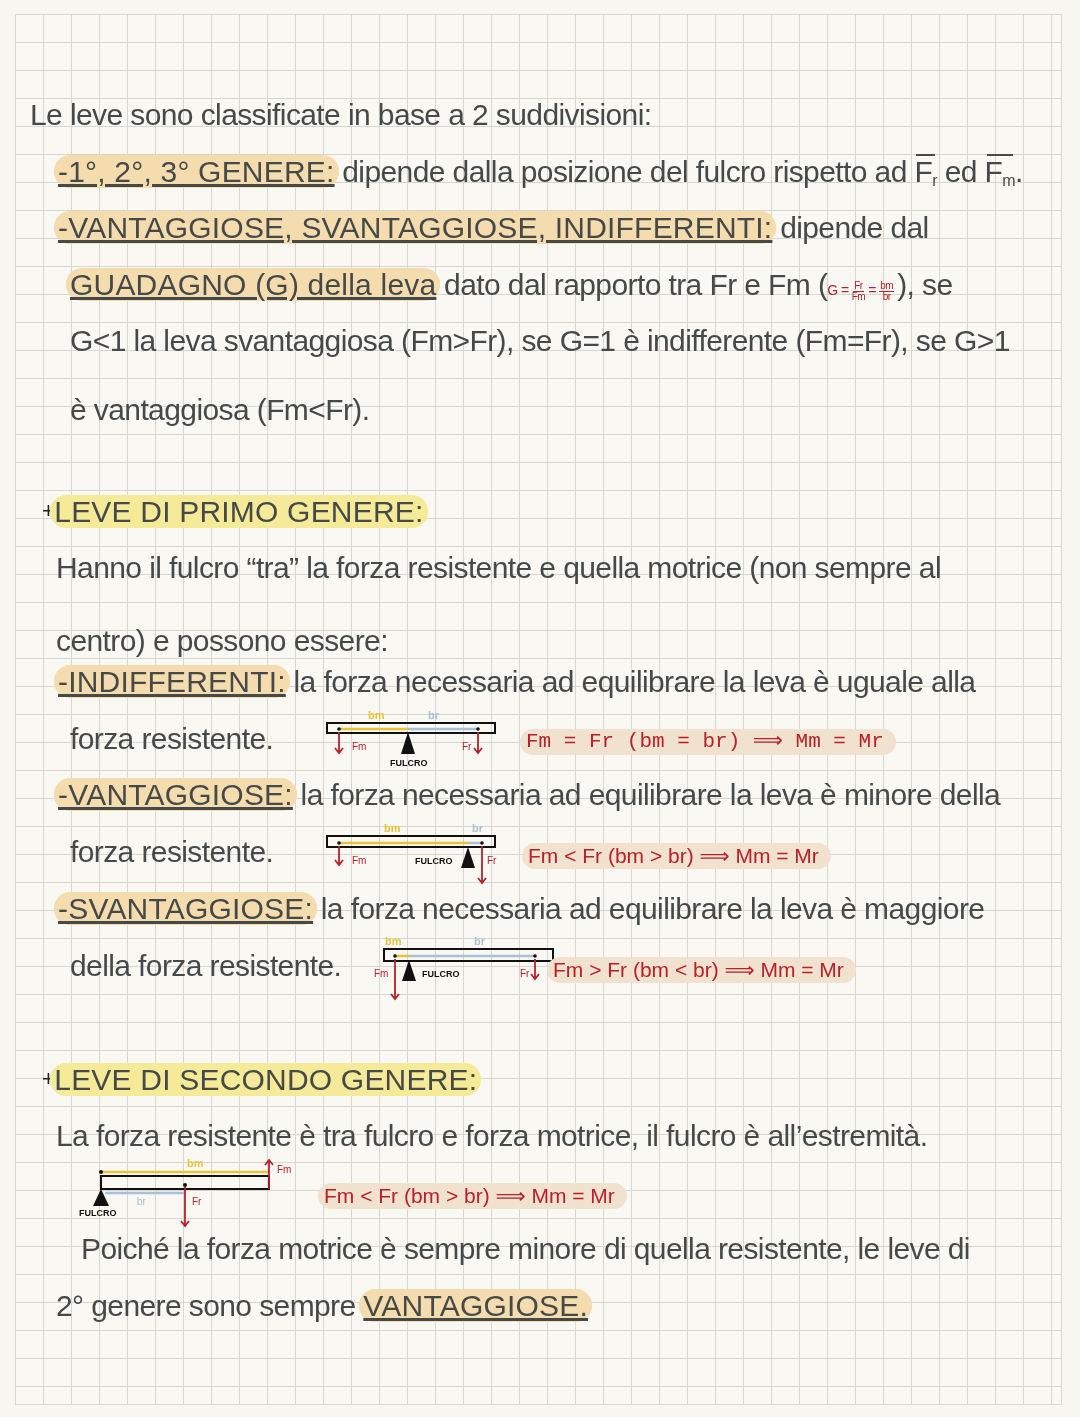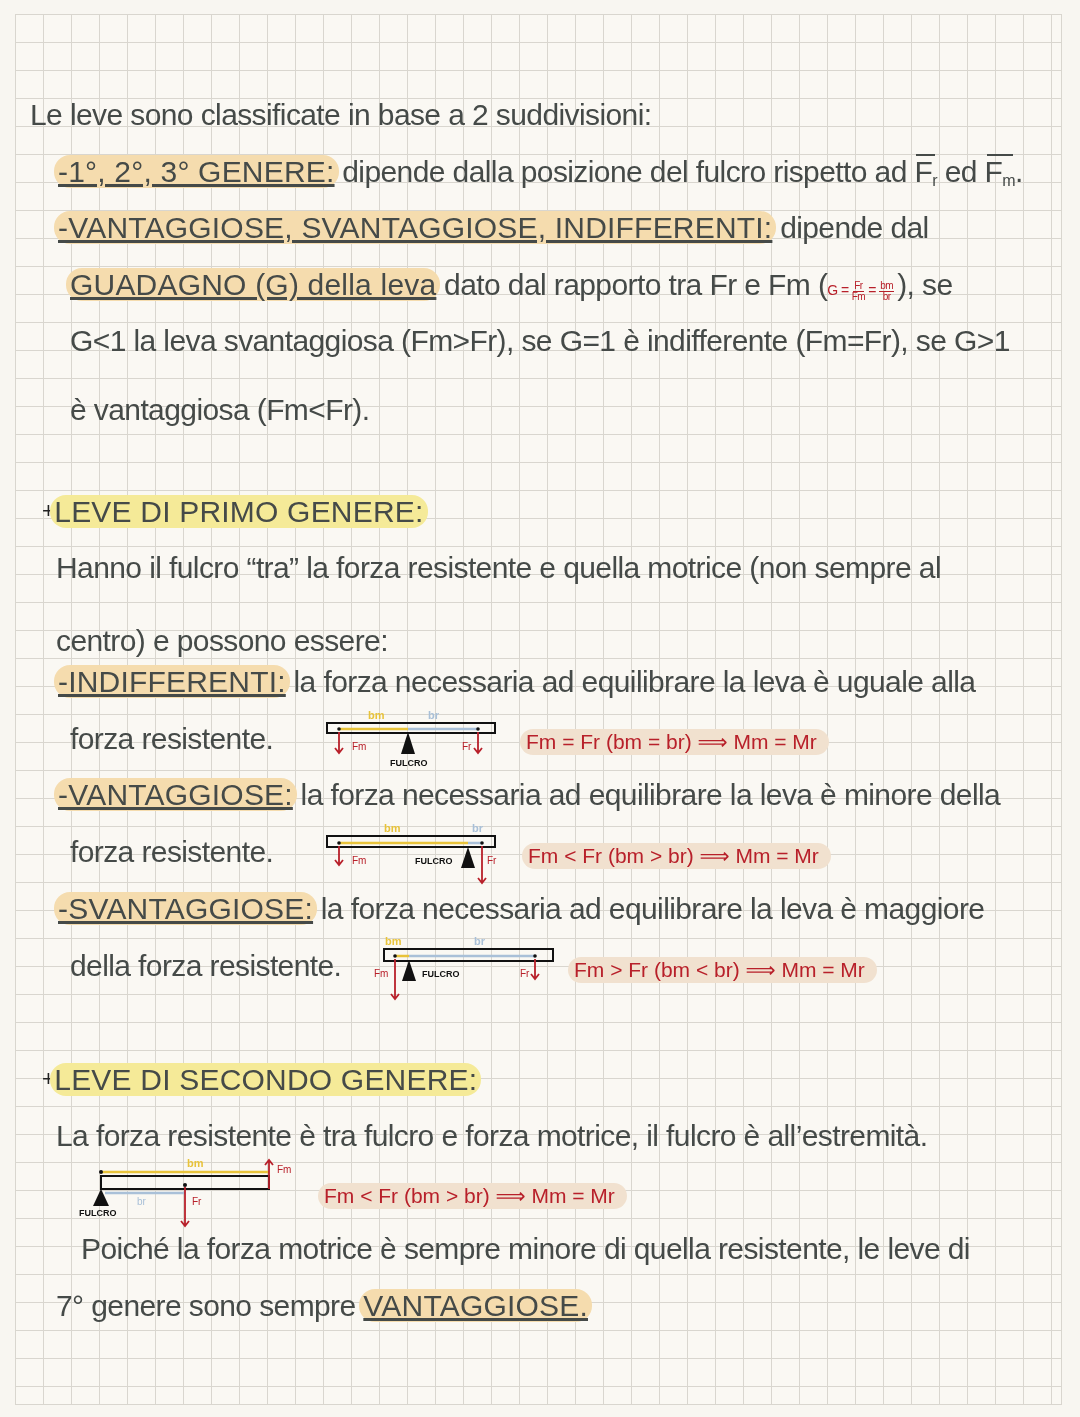--- a/index.html
+++ b/index.html
@@ -96,21 +96,21 @@
   <line x1="88" y1="25" x2="158" y2="25" stroke="#a9c0d8" stroke-width="2.5"></line>
   <circle cx="19" cy="25" r="1.8" fill="#111"></circle>
     <circle cx="158" cy="25" r="1.8" fill="#111"></circle>
   <path d="M19 28 V48 M15 44 L19 49 L23 44" stroke="#b8202a" stroke-width="1.8" fill="none"></path>
   <path d="M158 28 V48 M154 44 L158 49 L162 44" stroke="#b8202a" stroke-width="1.8" fill="none"></path>
   <text x="32" y="46" font-size="10" fill="#b8202a">Fm</text>
   <text x="142" y="46" font-size="10" fill="#b8202a">Fr</text>
   <polygon points="88,28 81,50 95,50" fill="#111"></polygon>
   <text x="70" y="62" font-size="9" font-weight="bold" fill="#111">FULCRO</text>
 </svg>
-<div class="formula" style="left:520px;top:729px;">Fm = Fr  (bm = br) ⟹ Mm = Mr</div>
+<div class="formula" style="left:520px;top:729px;font-family:Liberation Mono, monospace;">Fm = Fr  (bm = br) ⟹ Mm = Mr</div>
 
 <div class="line" style="left:58px;top:776px;">
   <span class="hl-peach caps">-VANTAGGIOSE:</span><span> la forza necessaria ad equilibrare la leva è minore della</span>
 </div>
 <div class="line" style="left:70px;top:833px;">
   <span>forza resistente.</span>
 </div>
 <svg class="diagram" style="left:320px;top:818px;" width="190" height="70">
   <text x="64" y="14" font-size="11" font-weight="bold" fill="#e8c33a">bm</text>
   <text x="152" y="14" font-size="11" font-weight="bold" fill="#a9c0d8">br</text>
@@ -142,21 +142,21 @@
   <line x1="39" y1="28" x2="165" y2="28" stroke="#a9c0d8" stroke-width="2.5"></line>
   <circle cx="25" cy="28" r="1.8" fill="#111"></circle>
     <circle cx="165" cy="28" r="1.8" fill="#111"></circle>
   <path d="M25 31 V70 M21 66 L25 71 L29 66" stroke="#b8202a" stroke-width="1.8" fill="none"></path>
   <path d="M165 31 V50 M161 46 L165 51 L169 46" stroke="#b8202a" stroke-width="1.8" fill="none"></path>
   <text x="4" y="49" font-size="10" fill="#b8202a">Fm</text>
   <text x="150" y="49" font-size="10" fill="#b8202a">Fr</text>
   <polygon points="39,32 32,53 46,53" fill="#111"></polygon>
   <text x="52" y="49" font-size="9" font-weight="bold" fill="#111">FULCRO</text>
 </svg>
-<div class="formula" style="left:568px;top:957px;">Fm &gt; Fr  (bm &lt; br) ⟹ Mm = Mr</div>
+<div class="formula" style="left:547px;top:957px;">Fm &gt; Fr  (bm &lt; br) ⟹ Mm = Mr</div>
 
 <div class="line" style="left:42px;top:1060px;">
   <span style="font-size:22px;color:#222;vertical-align:4px;">+</span><span class="hl-yellow caps">LEVE DI SECONDO GENERE:</span>
 </div>
 <div class="line" style="left:56px;top:1117px;">
   <span>La forza resistente è tra fulcro e forza motrice, il fulcro è all’estremità.</span>
 </div>
 <svg class="diagram" style="left:75px;top:1153px;" width="240" height="80">
   <text x="112" y="14" font-size="11" font-weight="bold" fill="#e8c33a">bm</text>
   <line x1="26" y1="19" x2="194" y2="19" stroke="#e8c33a" stroke-width="2.5"></line>
@@ -171,14 +171,14 @@
   <text x="117" y="52" font-size="10" fill="#b8202a">Fr</text>
   <polygon points="26,36 18,53 34,53" fill="#111"></polygon>
   <text x="4" y="63" font-size="9" font-weight="bold" fill="#111">FULCRO</text>
 </svg>
 <div class="formula" style="left:318px;top:1183px;">Fm &lt; Fr  (bm &gt; br) ⟹ Mm = Mr</div>
 
 <div class="line" style="left:56px;top:1230px;margin-left:25px;">
   <span>Poiché la forza motrice è sempre minore di quella resistente, le leve di</span>
 </div>
 <div class="line" style="left:56px;top:1287px;">
-  <span>7° genere sono sempre </span><span class="hl-peach caps">VANTAGGIOSE.</span>
+  <span>2° genere sono sempre </span><span class="hl-peach caps">VANTAGGIOSE.</span>
 </div>
 
 </body></html>

